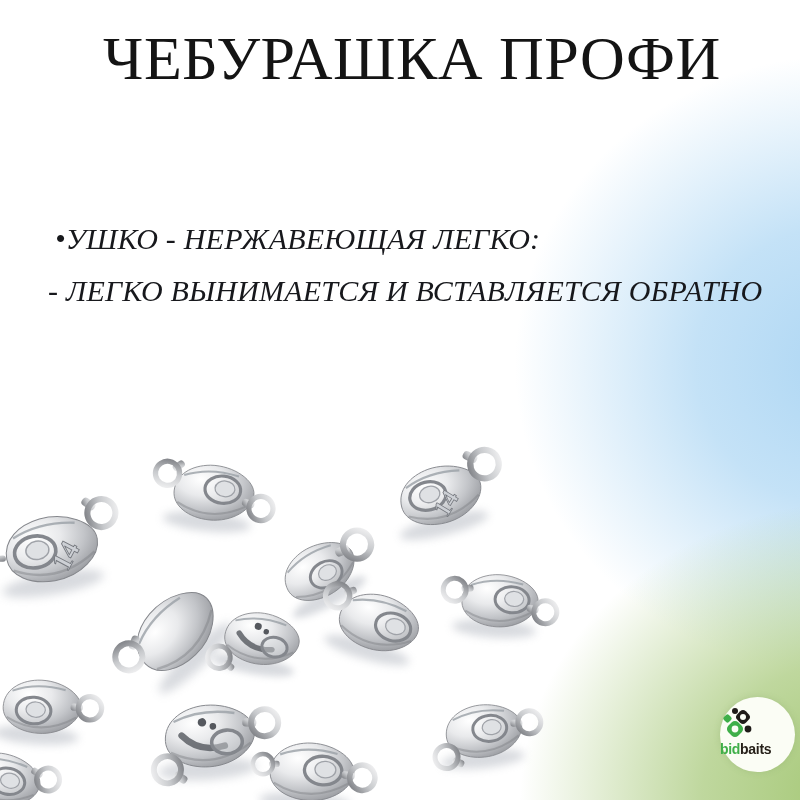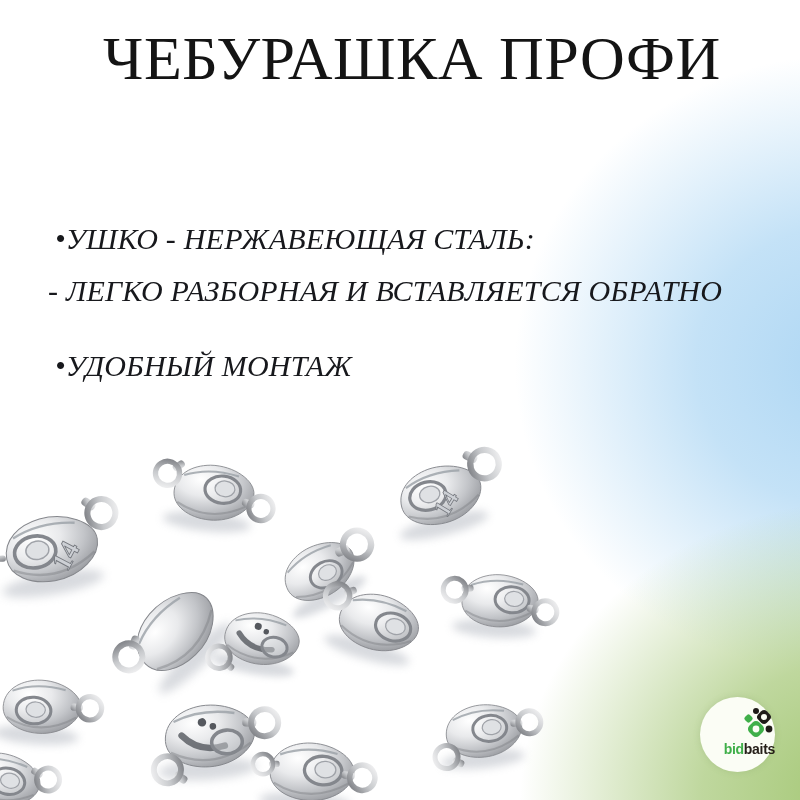--- a/index.html
+++ b/index.html
@@ -23,44 +23,43 @@
   .features .li{white-space:nowrap;}
   .features .li.pad{padding-left:7px;}
   .features .li.gap{margin-top:23px;}
 
   
   .photo{position:absolute;left:0;top:0;width:800px;height:800px;}
   .stamp{font-family:"Liberation Serif",serif;font-weight:bold;font-size:23px;
     fill:#cdd0d5;stroke:#73767c;stroke-width:.7px;text-anchor:middle;}
 
   
-  .logo{position:absolute;left:700px;top:697px;width:75px;height:75px;border-radius:50%;
-    background:#fbfdf5;box-shadow:0 0 6px rgba(120,150,90,.25);text-align:right;}
+  .logo{position:absolute;left:720px;top:697px;width:75px;height:75px;border-radius:50%;
+    background:#fbfdf5;box-shadow:0 0 6px rgba(120,150,90,.25);text-align:left;}
   .logo .mark{margin-top:9px;}
   .logo .word{font-family:"Liberation Sans",sans-serif;font-weight:bold;font-size:14px;
     letter-spacing:-.3px;line-height:12px;margin-top:1px;}
   .logo .bid{color:#3faf49;}
   .logo .baits{color:#262019;}
 </style>
 </head>
 <body>
 
 <div class="canvas">
 
   <div class="blob blob-blue"></div>
   <div class="blob blob-green"></div>
 
   <div class="title">
     <div>ЧЕБУРАШКА ПРОФИ</div>
   </div>
 
   <div class="features">
-    <div class="li pad">•УШКО - НЕРЖАВЕЮЩАЯ СТАЛЬ:</div>
-    <div class="li">- ЛЕГКО РАЗБОРНАЯ И ВСТАВЛЯЕТСЯ ОБРАТНО</div>
-    <div class="li pad gap">•УДОБНЫЙ МОНТАЖ</div>
+    <div class="li pad">•УШКО - НЕРЖАВЕЮЩАЯ ЛЕГКО:</div>
+    <div class="li">- ЛЕГКО ВЫНИМАЕТСЯ И ВСТАВЛЯЕТСЯ ОБРАТНО</div>
   </div>
 
   <svg class="photo" viewBox="0 0 800 800">
     <defs>
       <radialGradient id="gBody" cx="32%" cy="28%" r="85%">
         <stop offset="0" stop-color="#ffffff"></stop>
         <stop offset=".35" stop-color="#e9eaec"></stop>
         <stop offset=".65" stop-color="#c3c5c9"></stop>
         <stop offset="1" stop-color="#8e9095"></stop>
       </radialGradient>

